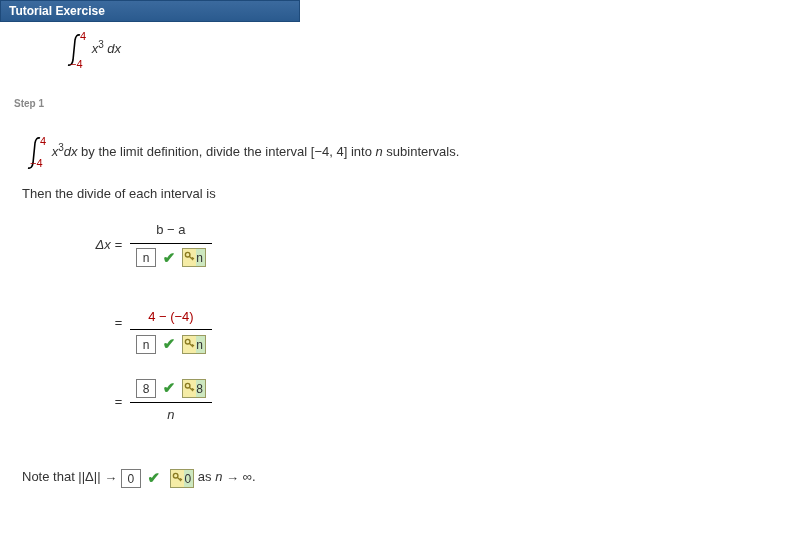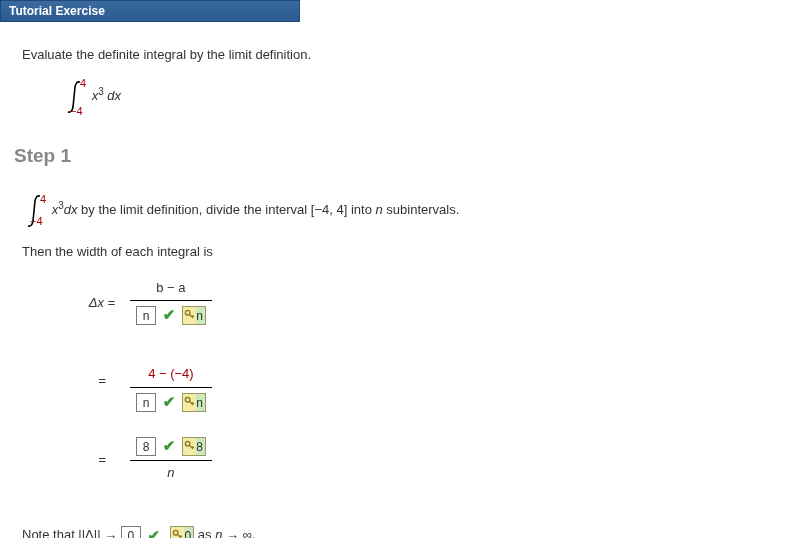--- a/index.html
+++ b/index.html
@@ -19,21 +19,21 @@
     width: 300px;
     border: 1px solid #1e4a7a;
     box-sizing: border-box;
   }
   .content {
     padding: 10px 22px;
   }
   .step-heading {
     color: #888;
     font-weight: bold;
-    font-size: 19px;
+    font-size: 10px;
     margin: 30px 0 26px -8px;
   }
   .indent {
     margin-left: 40px;
   }
   .int-upper { color:#a00; font-size:11px; position:absolute; top:-2px; left:18px; }
   .int-lower { color:#a00; font-size:11px; position:absolute; bottom:-2px; left:8px; }
   .integral { position:relative; display:inline-block; vertical-align:middle; }
   .integral svg { display:block; }
   .italic { font-style: italic; }
@@ -70,32 +70,31 @@
     font-size:12px;
     box-sizing:content-box;
   }
   .key-box .k {
     position:absolute; left:1px; top:2px;
     width:11px; height:11px;
   }
   .key-box .label { line-height:17px; }
   p { line-height: 1.6; }
   .eqrow { display:flex; align-items:center; margin:10px 0 16px 60px; }
-  .eqrow .eq { width:40px; text-align:center; padding-right:8px; font-style:italic; }
+  .eqrow .eq { width:40px; text-align:right; padding-right:8px; font-style:italic; }
 </style>
 </head>
 <body>
 
 <div class="header-bar">
   <span>Tutorial Exercise</span>
 </div>
 
 <div class="content">
 
-  <p>Evaluate the definite integral by the limit definition.</p>
 
   <div class="indent">
     <span class="integral">
       <svg width="26" height="36" viewBox="0 0 26 36">
         <path d="M18 3 Q14 2 13 8 L 11 28 Q10 34 6 33" stroke="#000" stroke-width="1.6" fill="none"></path>
       </svg>
       <span class="int-upper">4</span>
       <span class="int-lower">−4</span>
     </span>
     <span style="font-style:italic;">
@@ -112,21 +111,21 @@
       </svg>
       <span class="int-upper">4</span>
       <span class="int-lower">−4</span>
     </span>
     <span style="font-style:italic;">
       <span>x</span><sup style="font-size:10px;font-style:normal;">3</sup><span>dx</span>
     </span>
     <span> by the limit definition, divide the interval  [−4, 4]  into </span><span class="italic">n</span><span> subintervals.</span>
   </p>
 
-  <p>Then the width of each integral is</p>
+  <p>Then the divide of each interval is</p>
 
   <div class="eqrow">
     <span class="eq">Δx  =</span>
     <span class="frac">
       <span class="num" style="">b − a</span>
       <span class="den">
         <span class="input-box">n</span>
         <span class="check">✔</span>
         <span class="key-box">
           <svg class="k" viewBox="0 0 12 12">

